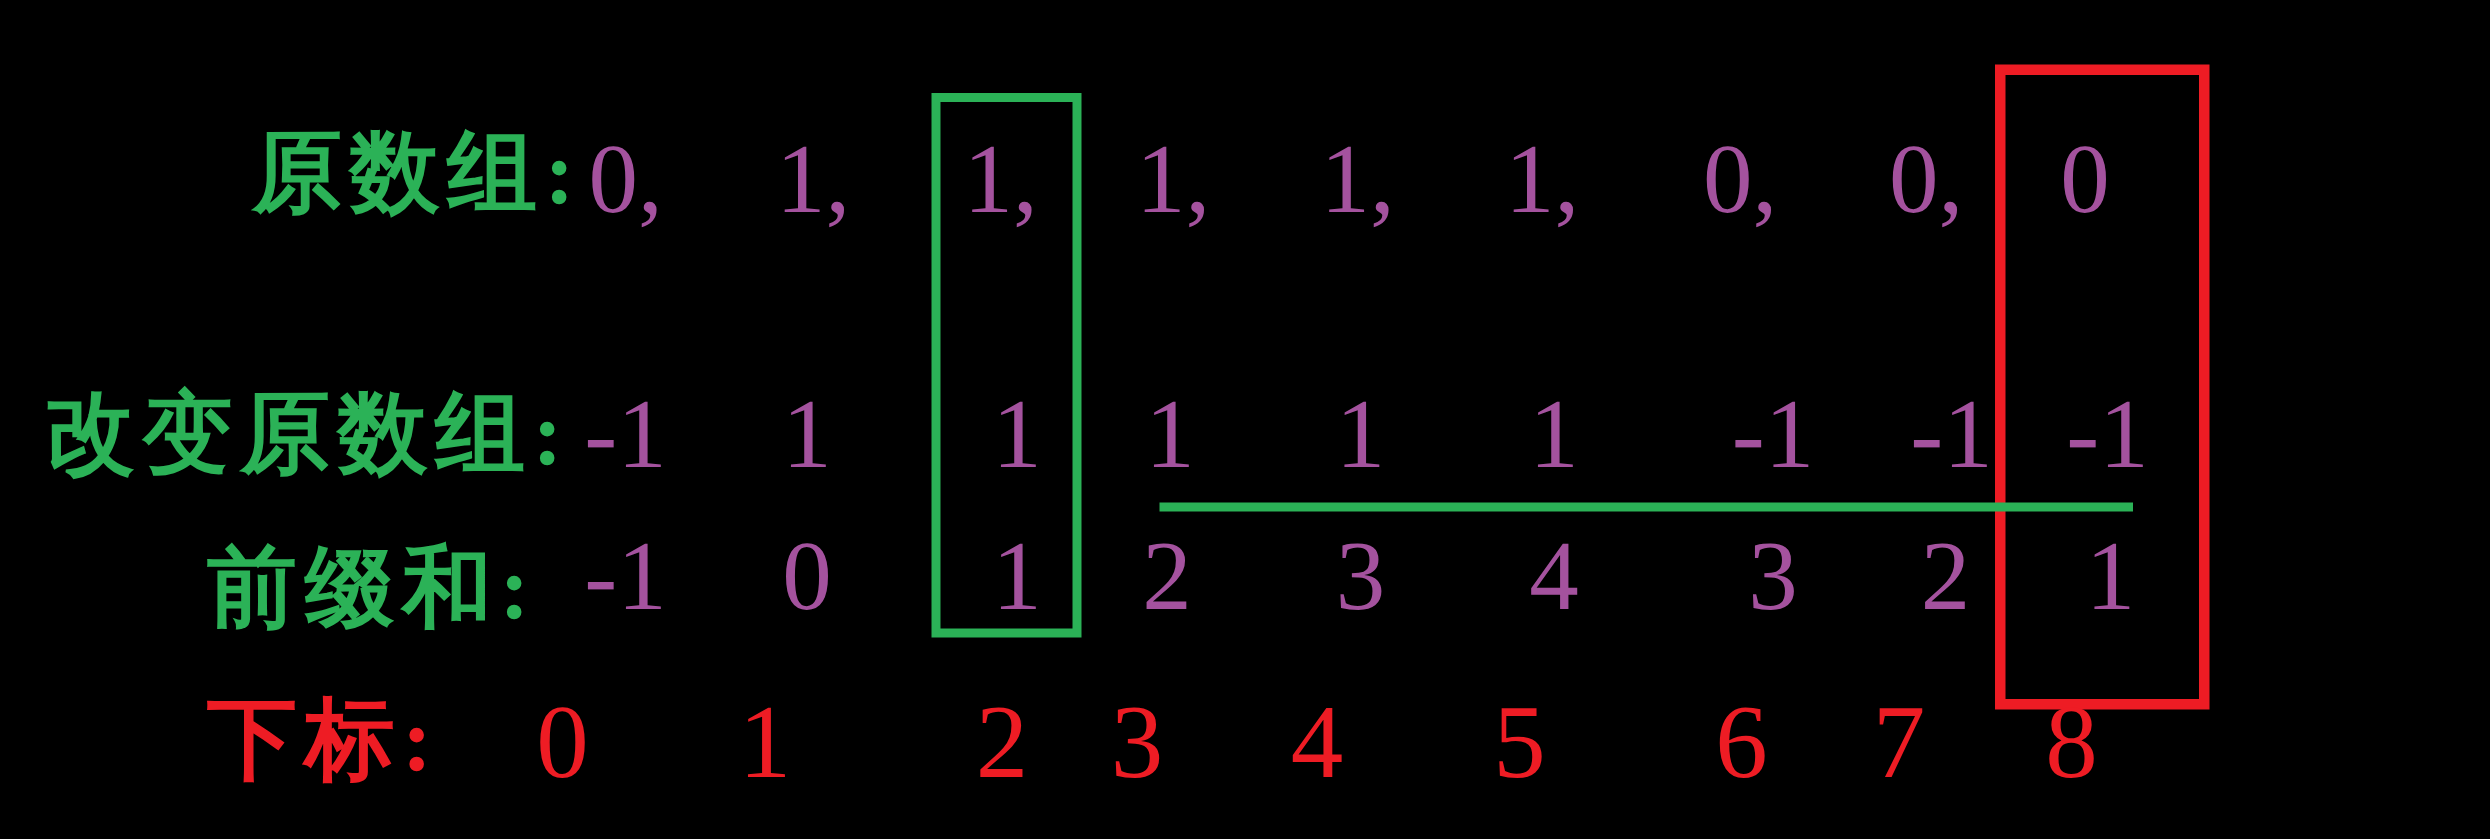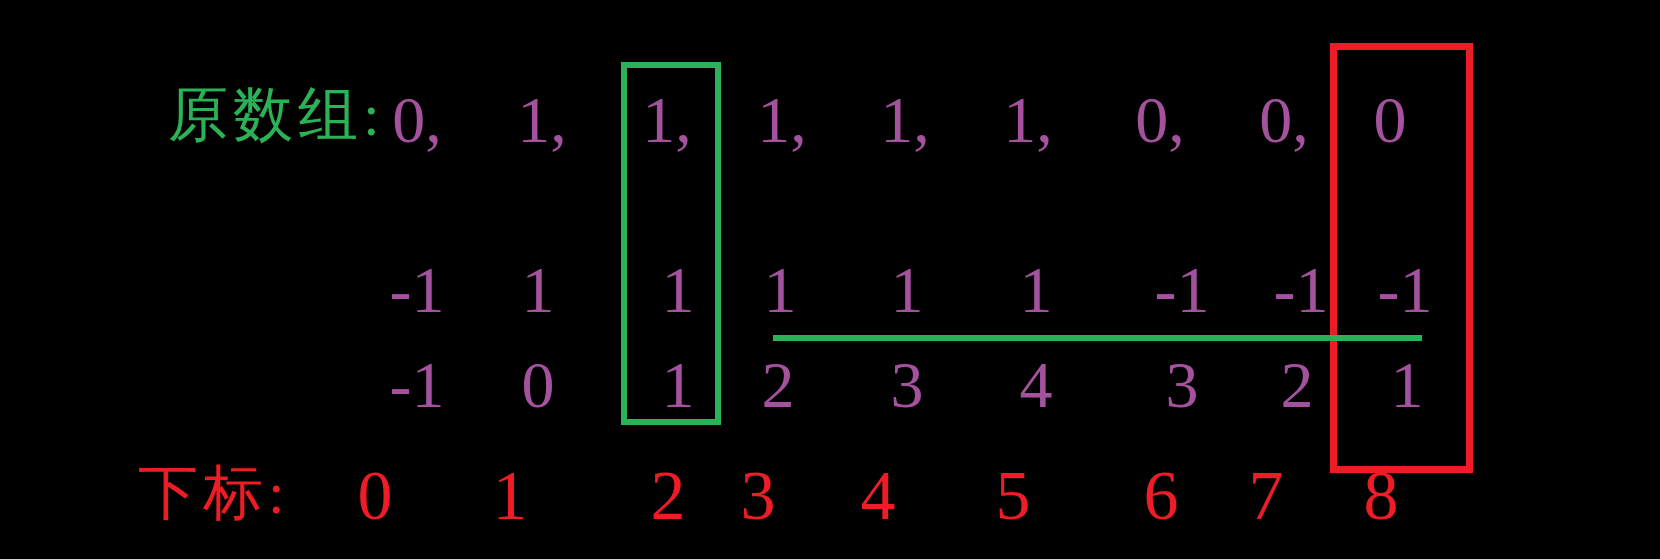--- a/index.html
+++ b/index.html
@@ -17,20 +17,21 @@
     overflow: hidden;
     font-family: "Liberation Serif", serif;
   }
   .row-label {
     position: absolute;
     transform: translateY(-50%);
     font-size: 60px;
     letter-spacing: 5px;
     white-space: nowrap;
     line-height: 1;
+    font-weight: bold;
   }
   .lab-green { color: var(--green); }
   .lab-red   { color: var(--red); }
   .label-0 { left: 168px; top: 115px; }
   .label-1 { left: 30px;  top: 289px; }
   .label-2 { left: 138px; top: 392px; }
   .label-3 { left: 138px; top: 493px; }
 
   .values-layer { position: absolute; left: 0; top: 0; width: 100%; height: 100%; z-index: 3; }
   .val {
@@ -70,21 +71,23 @@
     z-index: 3;
   }
 </style>
 </head>
 <body>
 
 <div class="canvas">
 
   <div class="row-label lab-green label-0">原数组:</div>
 
+  <div class="row-label lab-green label-1">改变原数组:</div>
 
+  <div class="row-label lab-green label-2">前缀和:</div>
 
   <div class="row-label lab-red label-3">下标:</div>
 
   <div id="green-box" class="hl-box"></div>
 
   <div id="red-box" class="hl-box"></div>
 
   <div id="green-line"></div>
 
 

